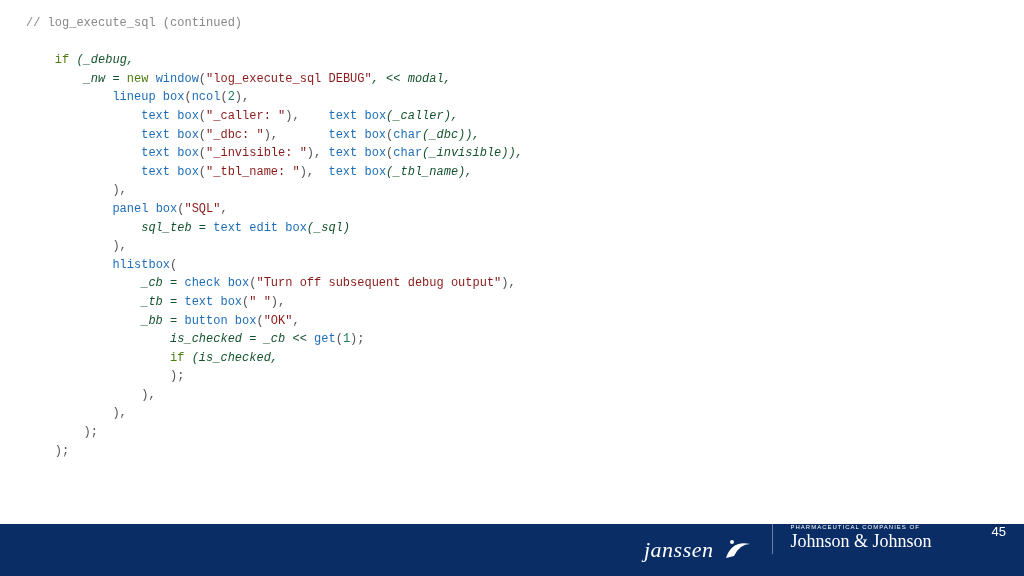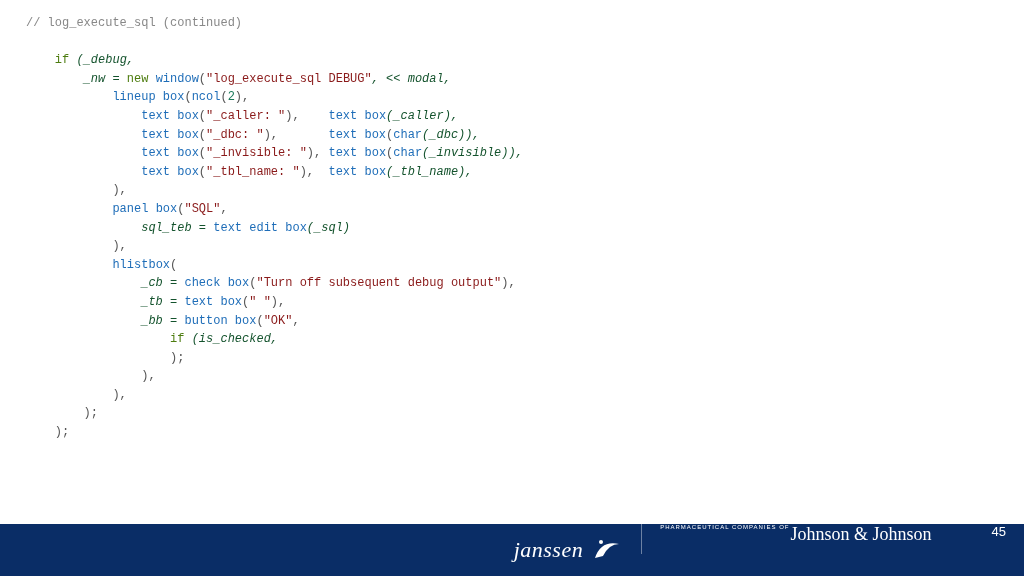--- a/index.html
+++ b/index.html
@@ -49,21 +49,21 @@
     letter-spacing: 0.5px;
   }
   .janssen-swoosh svg { display: block; }
   .divider {
     width: 1px;
     height: 30px;
     background: rgba(255,255,255,0.4);
   }
   .jnj-block {
     display: flex;
-    flex-direction: row;
+    flex-direction: column;
     align-items: flex-start;
     gap: 1px;
   }
   .jnj-tag {
     color: #fff;
     font-family: Arial, sans-serif;
     font-size: 6px;
     letter-spacing: 1px;
     text-transform: uppercase;
   }
@@ -93,20 +93,21 @@
   <div class="code-line">                <span class="fn">text box</span><span class="op">(</span><span class="st">"_invisible: "</span><span class="op">), </span><span class="fn">text box</span><span class="op">(</span><span class="fn">char</span><span class="id">(_invisible)),</span></div>
   <div class="code-line">                <span class="fn">text box</span><span class="op">(</span><span class="st">"_tbl_name: "</span><span class="op">),  </span><span class="fn">text box</span><span class="id">(_tbl_name),</span></div>
   <div class="code-line">            <span class="op">),</span></div>
   <div class="code-line">            <span class="fn">panel box</span><span class="op">(</span><span class="st">"SQL"</span><span class="op">,</span></div>
   <div class="code-line">                <span class="id">sql_teb = </span><span class="fn">text edit box</span><span class="id">(_sql)</span></div>
   <div class="code-line">            <span class="op">),</span></div>
   <div class="code-line">            <span class="fn">hlistbox</span><span class="op">(</span></div>
   <div class="code-line">                <span class="id">_cb = </span><span class="fn">check box</span><span class="op">(</span><span class="st">"Turn off subsequent debug output"</span><span class="op">),</span></div>
   <div class="code-line">                <span class="id">_tb = </span><span class="fn">text box</span><span class="op">(</span><span class="st">" "</span><span class="op">),</span></div>
   <div class="code-line">                <span class="id">_bb = </span><span class="fn">button box</span><span class="op">(</span><span class="st">"OK"</span><span class="op">,</span></div>
+  <div class="code-line">                    <span class="id">is_checked = _cb &lt;&lt; </span><span class="fn">get</span><span class="op">(</span><span class="nm">1</span><span class="op">);</span></div>
   <div class="code-line">                    <span class="kw">if</span><span class="id"> (is_checked,</span></div>
   <div class="code-line">                    <span class="op">);</span></div>
   <div class="code-line">                <span class="op">),</span></div>
   <div class="code-line">            <span class="op">),</span></div>
   <div class="code-line">        <span class="op">);</span></div>
   <div class="code-line">    <span class="op">);</span></div>
 </div>
 
 <div class="footer">
   <div class="janssen-logo">

